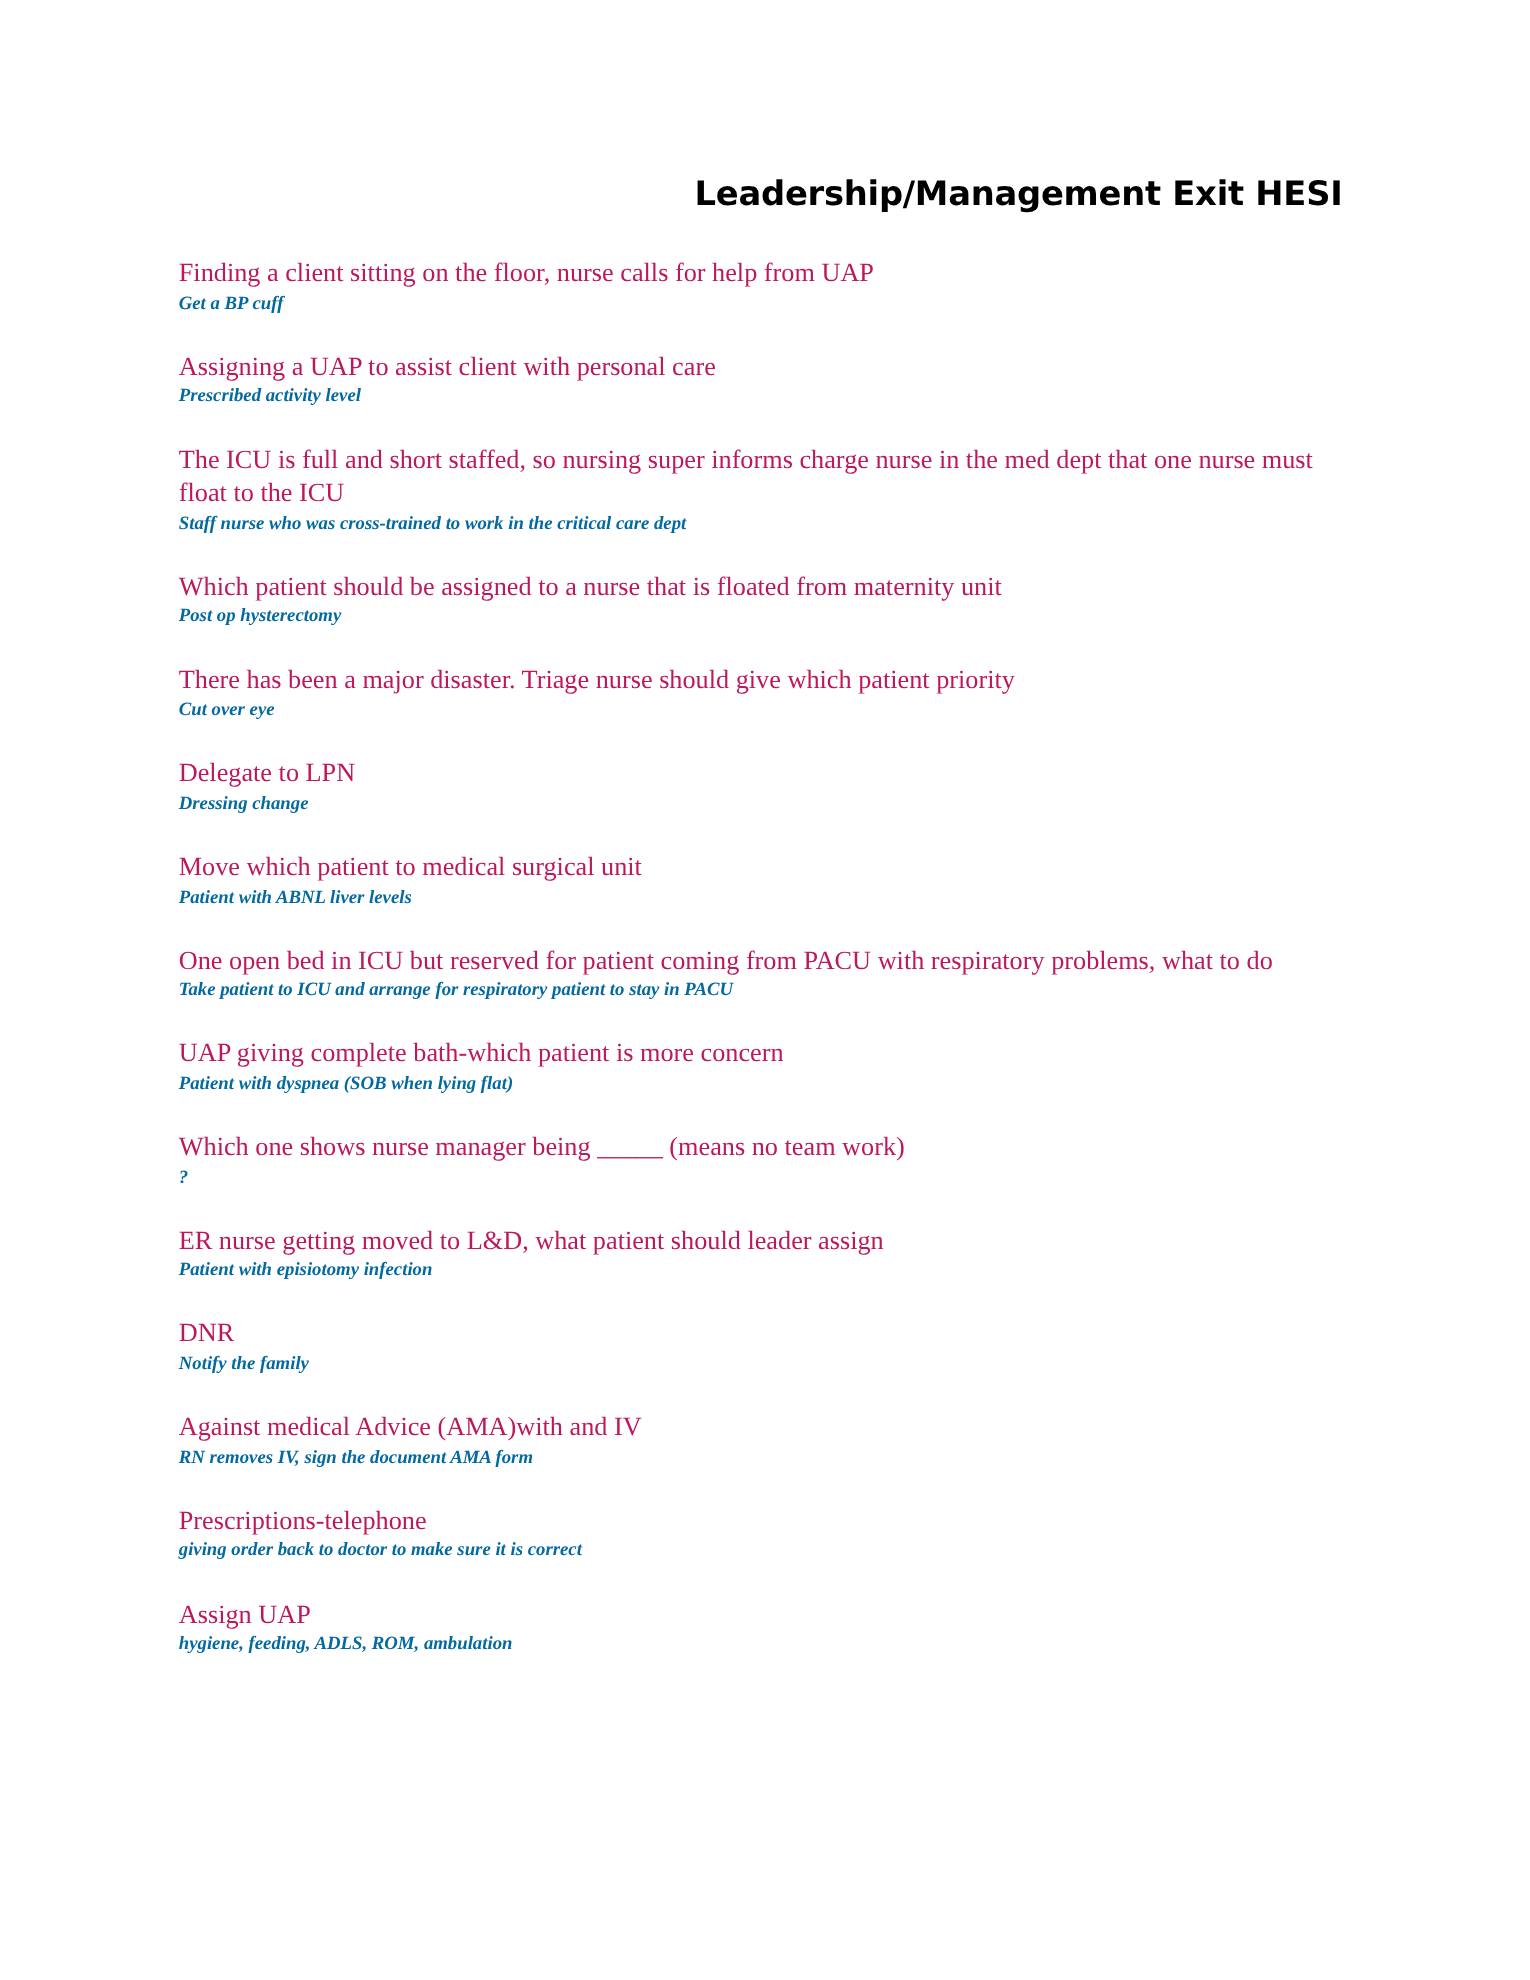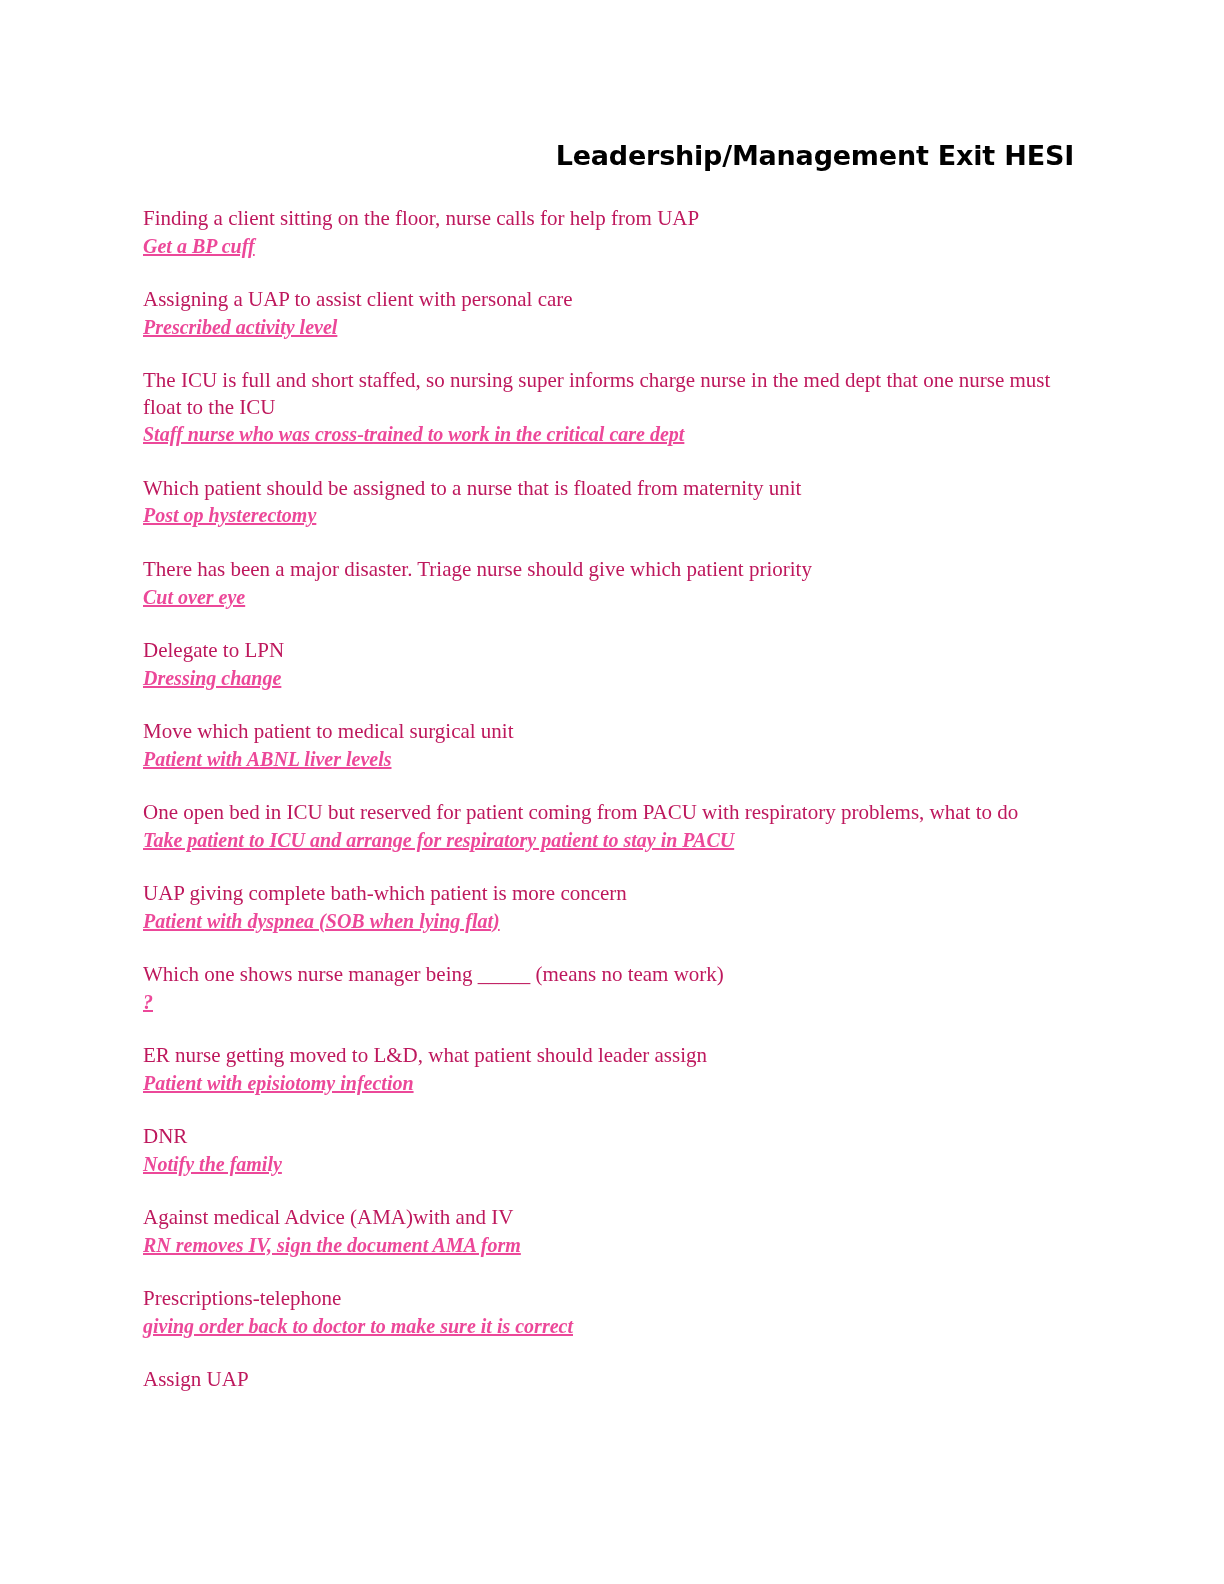--- a/index.html
+++ b/index.html
@@ -40,27 +40,26 @@
   }
   .qa-question {
     font-family: "Liberation Serif", serif;
     font-size: 21px;
     line-height: 1.27;
     color: #be185d;
     margin: 0;
   }
   .qa-answer {
     font-family: "Liberation Serif", serif;
-    font-size: 20px;
+    font-size: 15px;
     line-height: 1.27;
     font-style: italic;
     font-weight: bold;
-    color: #ec4899;
+    color: #0369a1;
     margin: 2px 0 0 0;
-    text-decoration: underline;
   }
 </style>
 </head>
 <body>
 
 <div class="page">
 
   <h1 class="doc-title">Leadership/Management Exit HESI</h1>
 
   <ul class="qa-list">
@@ -131,16 +130,17 @@
       <p class="qa-answer">RN removes IV, sign the document AMA form</p>
     </li>
 
     <li class="qa-item">
       <p class="qa-question">Prescriptions-telephone</p>
       <p class="qa-answer">giving order back to doctor to make sure it is correct</p>
     </li>
 
     <li class="qa-item">
       <p class="qa-question">Assign UAP</p>
+      <p class="qa-answer">hygiene, feeding, ADLS, ROM, ambulation</p>
     </li>
 
   </ul>
 </div>
 
 </body></html>

